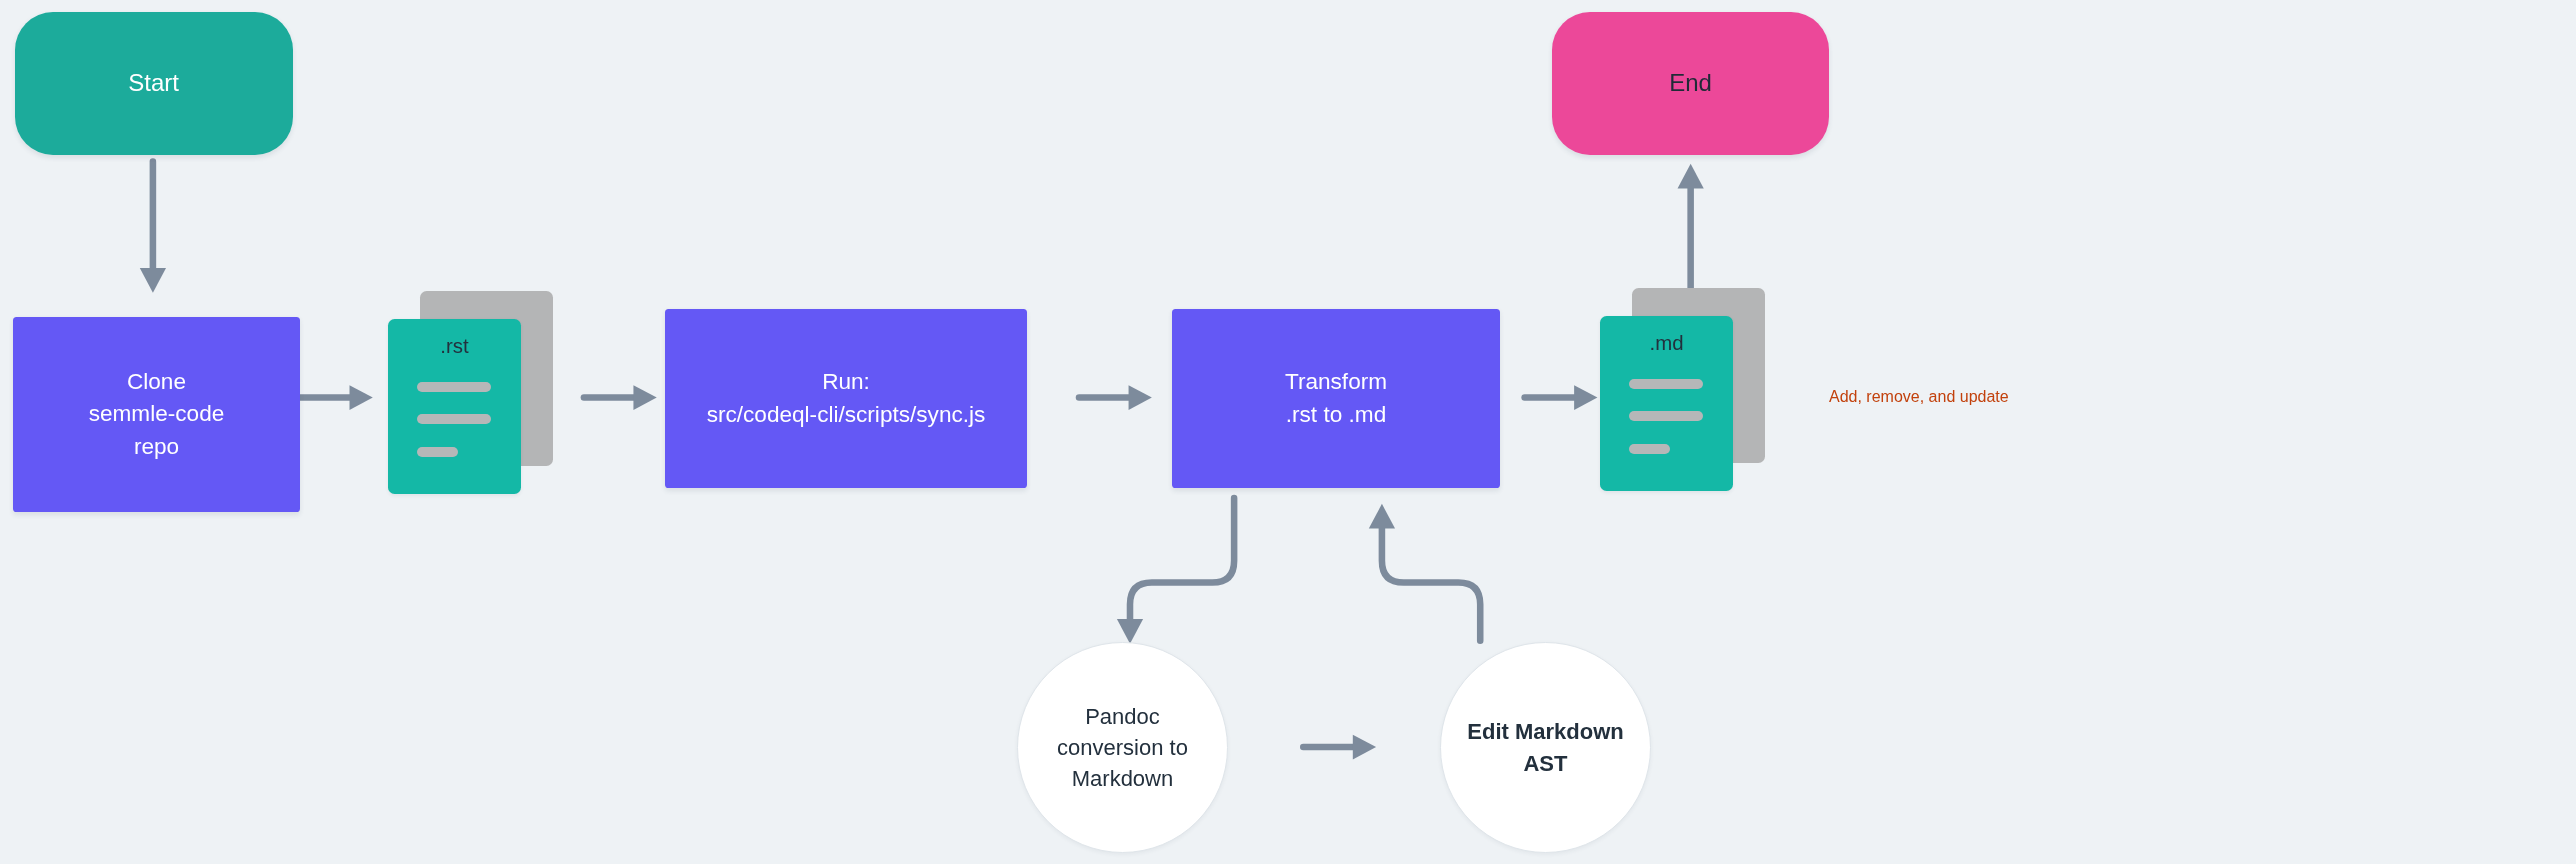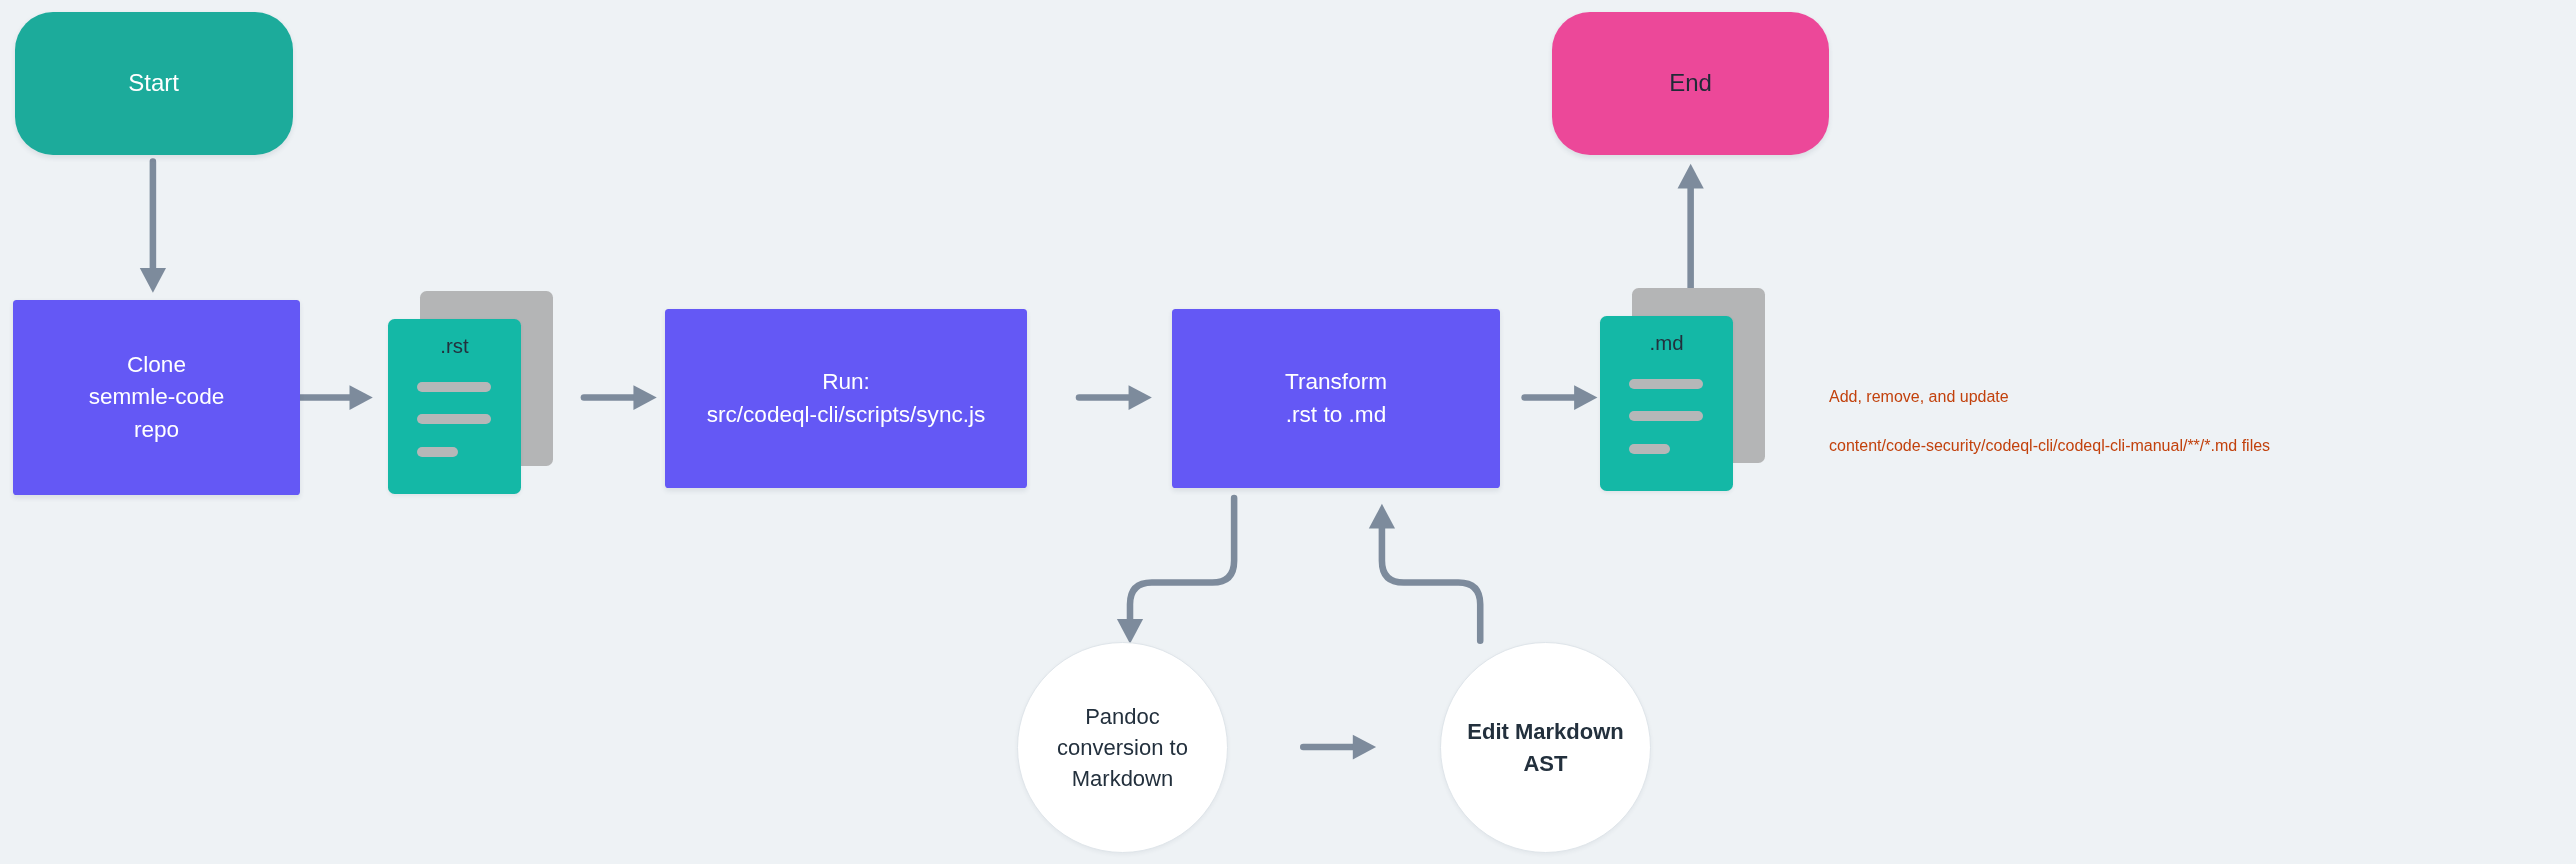--- a/index.html
+++ b/index.html
@@ -186,21 +186,21 @@
     </g>
 
     <g>
       <path class="wire" d="M 2033 880 L 2033 830 Q 2033 800 2003 800 L 1928 800 Q 1898 800 1898 770 L 1898 720"></path>
       <polygon class="head" points="1898,692 1880,726 1916,726"></polygon>
     </g>
   </svg>
 
   <div class="node pill pill-start" style="left:14.6px; top:11.6px; width:278px; height:143px;">Start</div>
 
-  <div class="node process" style="left:13px; top:300px; width:287px; height:195px;">Clone<br>semmle-code<br>repo</div>
+  <div class="node process" style="left:13px; top:317px; width:287px; height:195px;">Clone<br>semmle-code<br>repo</div>
 
   <div class="doc-stack" style="left:388px; top:291px; width:165px; height:202px;">
     <div class="doc-back"></div>
     <div class="doc-front">
       <div class="doc-label">.rst</div>
       <div class="doc-line l1"></div>
       <div class="doc-line l2"></div>
       <div class="doc-line l3"></div>
     </div>
   </div>
@@ -220,17 +220,16 @@
   </div>
 
   <div class="node pill pill-end" style="left:1552px; top:11.6px; width:277px; height:143px;">End</div>
 
   <div class="node circle" style="left:1017px; top:642px; width:211px; height:211px;">Pandoc<br>conversion to<br>Markdown</div>
 
   <div class="node circle" style="left:1440px; top:642px; width:211px; height:211px;font-weight:bold;">Edit Markdown<br>AST</div>
 
   <div class="annotation" style="left:1829px; top:361px; width:735px;">
     <div>Add, remove, and update</div>
-    <div>content/code-security/codeql-cli/codeql-cli-manual/**/*.md files</div>
   </div>
 
 </div>
 
 
 </body></html>

